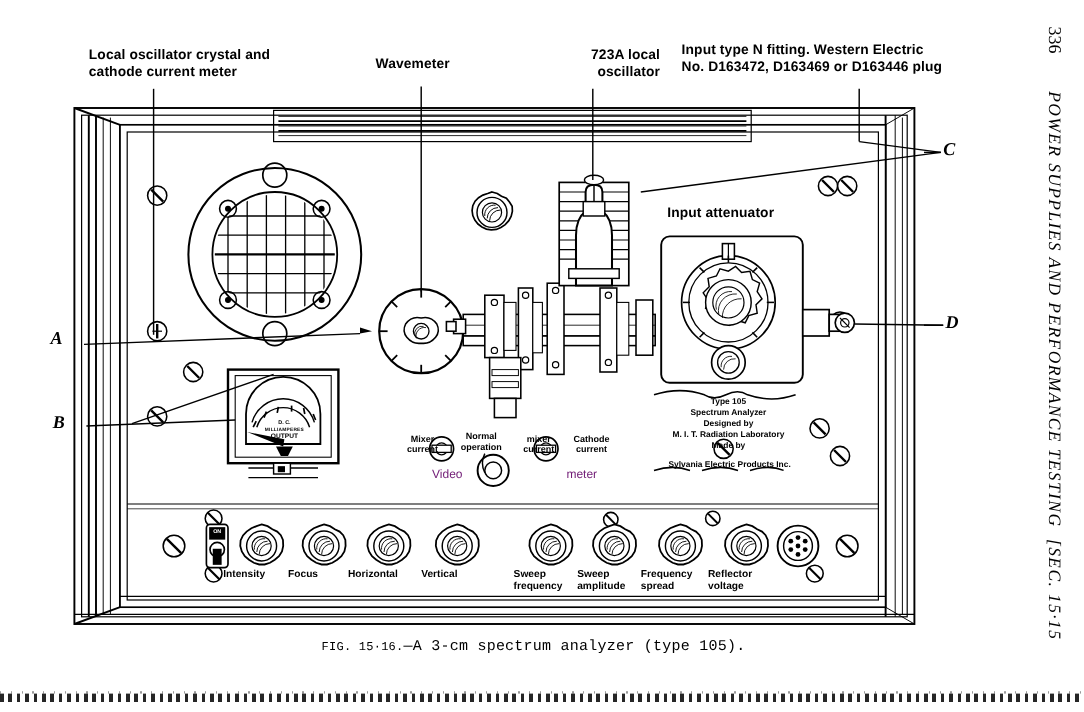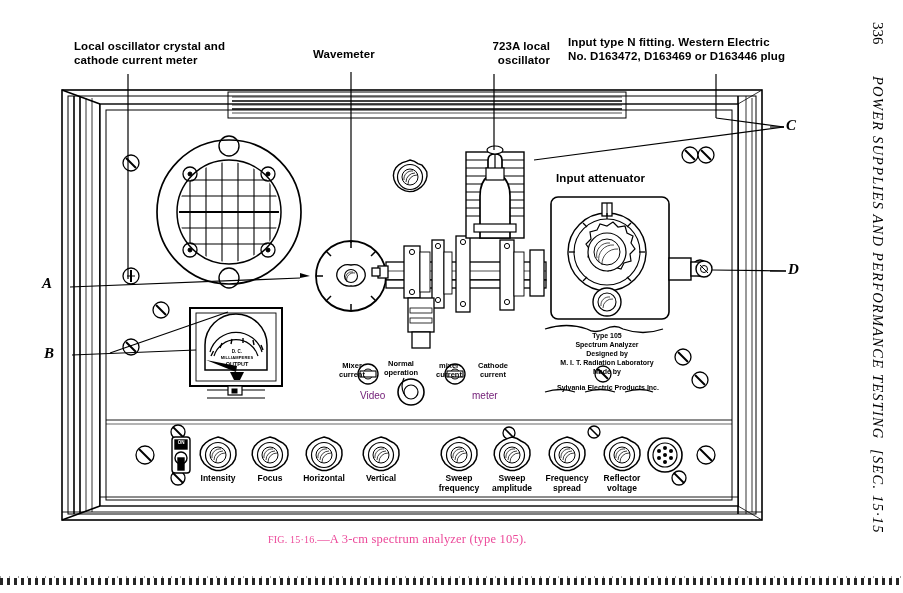--- a/index.html
+++ b/index.html
@@ -7,38 +7,38 @@
        font-family:"Liberation Sans", sans-serif;color:#000;}
 
   .page{position:absolute;left:0;top:0;width:903px;height:593px;background:#fff;}
 
   
   .callout{position:absolute;font-family:"Liberation Sans", sans-serif;
            font-size:11.5px;font-weight:700;line-height:13.5px;color:#000;
            letter-spacing:.1px;white-space:pre-line;}
 
   .knoblabel{position:absolute;font-family:"Liberation Sans", sans-serif;
-             font-size:8.5px;font-weight:700;line-height:9.5px;text-align:center;
+             font-size:8.5px;font-weight:700;line-height:9.5px;text-align:left;
              color:#000;white-space:pre-line;}
 
   .smalllabel{position:absolute;font-family:"Liberation Sans", sans-serif;
               font-size:7.5px;font-weight:700;line-height:8.5px;text-align:center;
               color:#000;white-space:pre-line;}
 
   .plate{position:absolute;font-family:"Liberation Sans", sans-serif;
          font-size:7px;font-weight:700;line-height:8.6px;text-align:center;color:#000;}
 
   .bigword{position:absolute;font-family:"Liberation Sans", sans-serif;
            font-size:10px;font-weight:400;color:#701a75;}
 
   .letter{position:absolute;font-family:"Liberation Serif", serif;
           font-size:15px;font-style:italic;font-weight:700;color:#000;}
 
-  .caption{position:absolute;font-family:Liberation Serif, serif;
-           font-size:12.5px;color:#ec4899;letter-spacing:.2px;}
+  .caption{position:absolute;font-family:Liberation Mono, monospace;
+           font-size:12.5px;color:#000000;letter-spacing:.2px;}
   .caption .sc{font-size:10px;}
 
   
   .runhead{position:absolute;transform-origin:0 0;
            font-family:"Liberation Serif", serif;font-style:italic;
            font-size:14.5px;letter-spacing:1.2px;white-space:nowrap;color:#000;}
   .pagenum{position:absolute;transform-origin:0 0;
            font-family:"Liberation Serif", serif;font-size:15px;
            white-space:nowrap;color:#000;}
 

